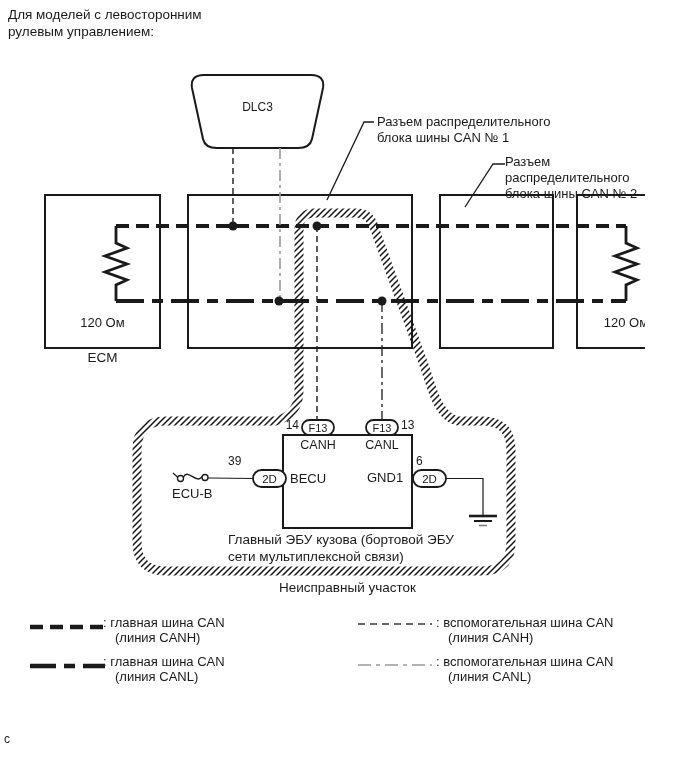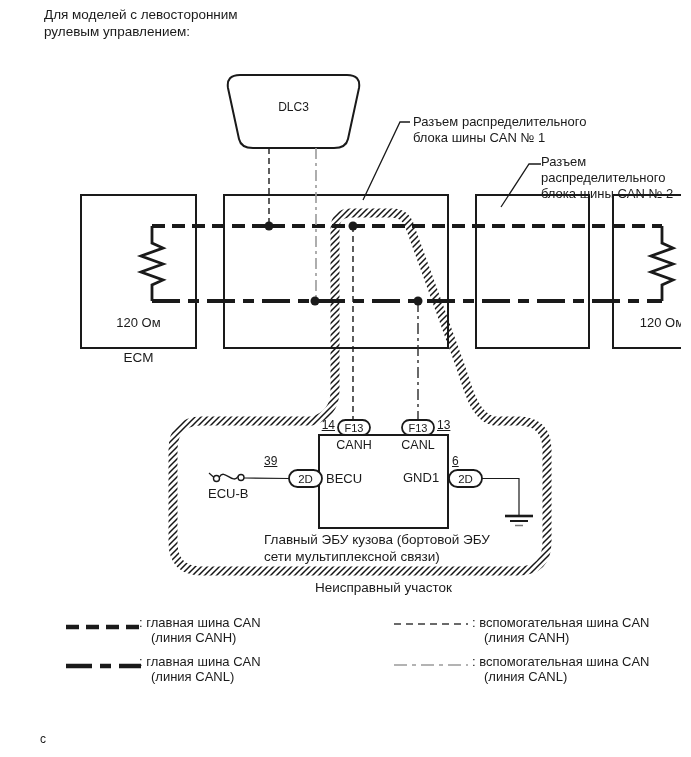--- a/index.html
+++ b/index.html
@@ -1,23 +1,23 @@
 <!DOCTYPE html>
 <html><head>
 <meta charset="utf-8">
 <style>
   html,body{margin:0;padding:0;background:#fff;}
   #stage{
     position:relative;width:645px;height:757px;background:#ffffff;
-    font-family:"Liberation Sans","DejaVu Sans",sans-serif;color:#1a1a1a;overflow:hidden;margin-left:36px;
+    font-family:"Liberation Sans","DejaVu Sans",sans-serif;color:#1a1a1a;overflow:hidden;
   }
   #stage svg{position:absolute;left:0;top:0;}
   .txt{position:absolute;white-space:pre-line;line-height:16px;font-size:13px;}
   .c{text-align:center;}
-  .sm{font-size:12px;line-height:13px;text-decoration:underline;}
+  .sm{font-size:12px;line-height:13px;}
   .conn{position:absolute;text-align:center;font-size:11px;}
 </style>
 </head>
 <body>
 
 <div id="stage">
 
   <svg width="691" height="757" viewBox="0 0 691 757">
     <defs>
       <pattern id="hatch" patternUnits="userSpaceOnUse" width="6" height="6">

